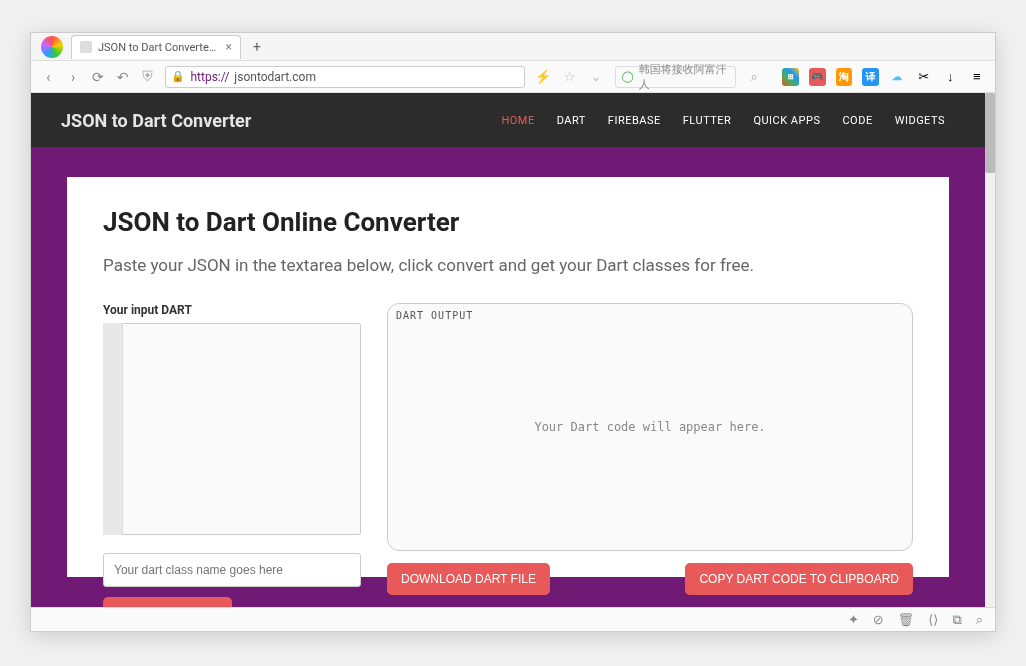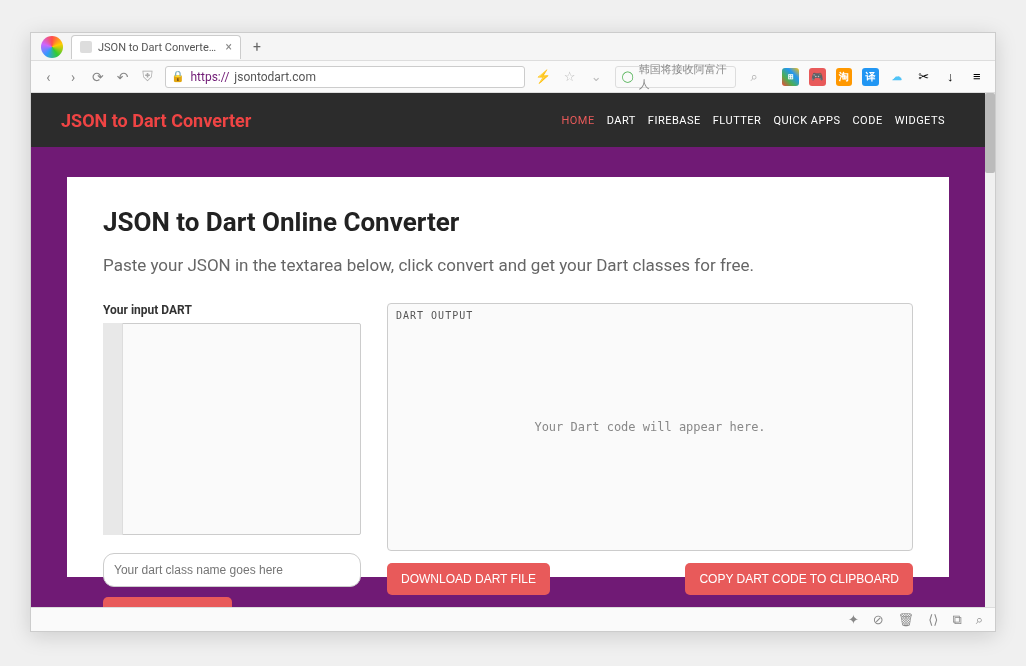--- a/index.html
+++ b/index.html
@@ -176,26 +176,26 @@
 .topnav {
   height: 54px;
   background: #2c2c2c;
   display: flex;
   align-items: center;
   padding: 0 40px 0 30px;
 }
 .brand {
   font-size: 18px;
   font-weight: bold;
-  color: #ef4444;
+  color: #e5e5e5;
 }
 .nav-links {
   margin-left: auto;
   display: flex;
-  gap: 12px;
+  gap: 22px;
   text-align: center;
 }
 .nav-link {
   font-size: 11px;
   color: #fff;
   letter-spacing: 0.5px;
   cursor: pointer;
 }
 .nav-link.active { color: #e85a5a; }
 .page-body {
@@ -248,39 +248,39 @@
   height: 212px;
   background: #e8e8e8;
   border-right: 1px solid #ddd;
 }
 .textarea-wrap { position: relative; margin-bottom: 14px; }
 .textarea-wrap .json-textarea { padding-left: 26px; }
 .classname-input {
   width: 100%;
   height: 30px;
   border: 1px solid #ccc;
-  border-radius: 11px;
+  border-radius: 3px;
   padding: 16px 10px;
   font-size: 12px;
   color: #999;
   margin-bottom: 10px;
 }
 .btn {
   border: none;
   border-radius: 5px;
   color: #fff;
   font-size: 12px;
   padding: 9px 14px;
   cursor: pointer;
   display: inline-block;
 }
 .btn-primary { background: #e85a5a; }
 .output-box {
   border: 1px solid #ccc;
-  border-radius: 4px;
+  border-radius: 12px;
   height: 248px;
   padding: 6px 8px;
   font-family: monospace;
   font-size: 10px;
   color: #555;
   background: #fafafa;
   position: relative;
   margin-bottom: 12px;
 }
 .output-header { font-size: 10px; letter-spacing: 1px; }

